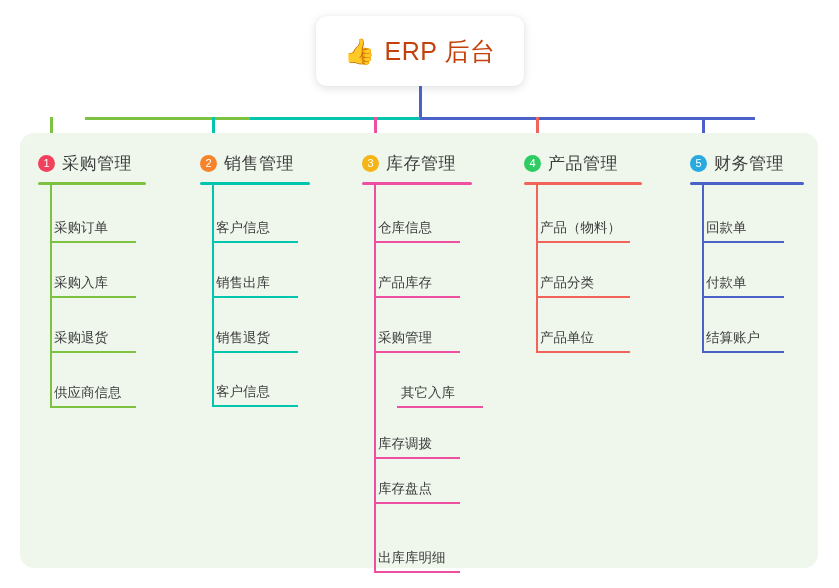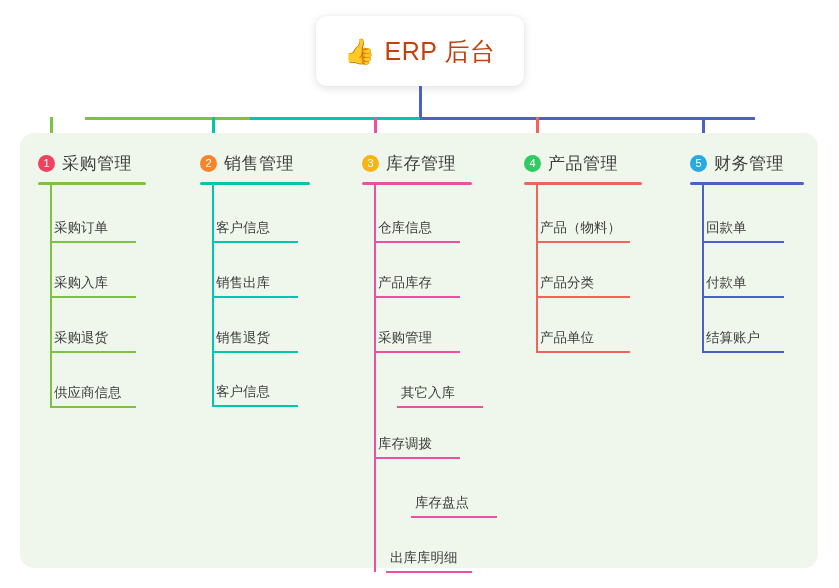--- a/index.html
+++ b/index.html
@@ -210,25 +210,25 @@
         <div class="leaf-rule" style="width: 86px; background: rgb(239, 79, 160);"></div>
       </div>
       <div class="leaf" style="top: 233px; margin-left: 23px;">
         <div class="leaf-label">其它入库</div>
         <div class="leaf-rule" style="width: 86px; background: rgb(239, 79, 160);"></div>
       </div>
       <div class="leaf" style="top: 284px;">
         <div class="leaf-label">库存调拨</div>
         <div class="leaf-rule" style="width: 86px; background: rgb(239, 79, 160);"></div>
       </div>
-      <div class="leaf" style="top: 343px; margin-left: 37px;">
+      <div class="leaf" style="top: 329px;">
         <div class="leaf-label">库存盘点</div>
         <div class="leaf-rule" style="width: 86px; background: rgb(239, 79, 160);"></div>
       </div>
-      <div class="leaf" style="top: 398px; margin-left: 12px;">
+      <div class="leaf" style="top: 398px;">
         <div class="leaf-label">出库库明细</div>
         <div class="leaf-rule" style="width: 86px; background: rgb(239, 79, 160);"></div>
       </div>
     </div>
     <div class="column" style="left: 504px; top: 18px;">
       <div class="col-head">
         <span class="badge" style="background: rgb(46, 204, 99);">4</span>
         <span class="col-title">产品管理</span>
       </div>
       <div class="head-rule" style="width: 118px; background: rgb(242, 100, 90);"></div>

